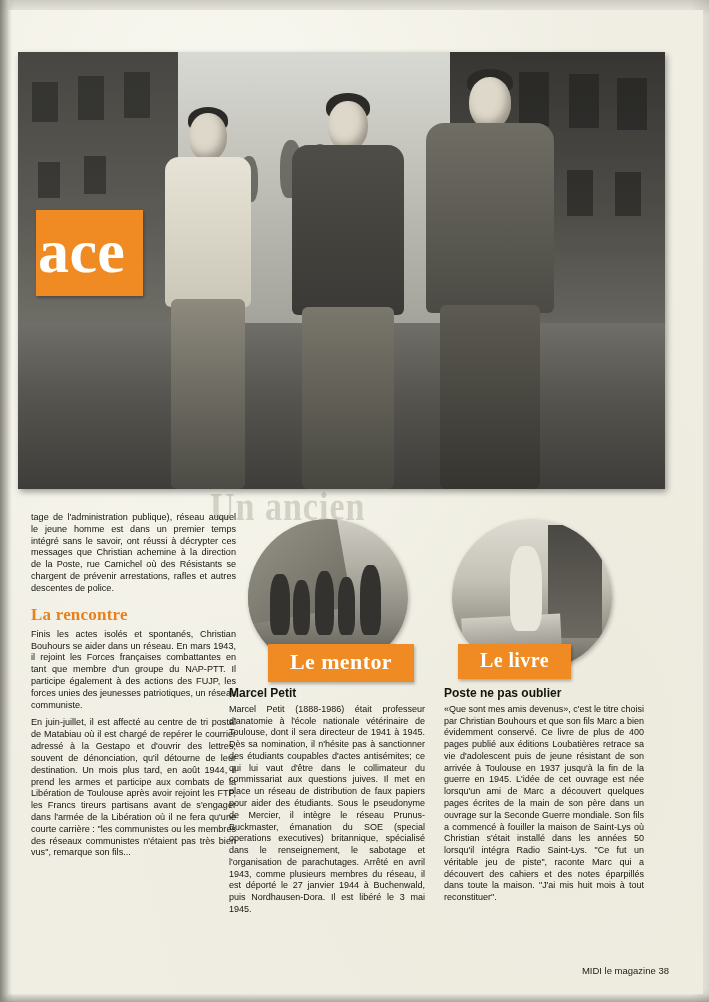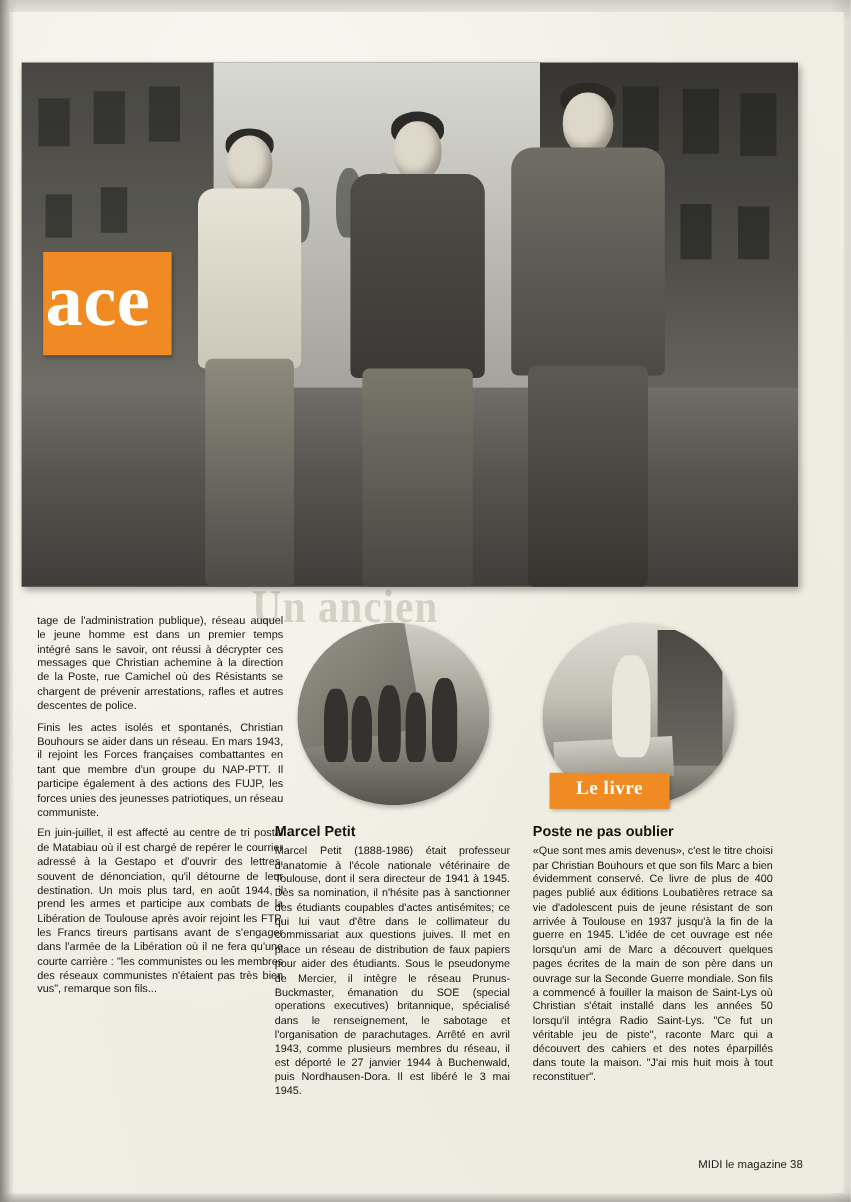--- a/index.html
+++ b/index.html
@@ -133,21 +133,21 @@
     margin-left:36px;
   }
   .tag-mentor {
     left: 268px; top: 644px;
     padding: 5px 22px 7px 22px;
     font-size: 22px;
   }
   .tag-livre {
     left: 458px; top: 644px;
     padding: 5px 22px 7px 22px;
-    font-size: 16px;
+    font-size: 20px;
   }
 
   
   .oval {
     position: absolute;
     width: 160px;
     height: 152px;
     border-radius: 50% 50% 50% 50% / 52% 52% 48% 48%;
     overflow: hidden;
     box-shadow: 1px 2px 4px rgba(0,0,0,.28);
@@ -312,24 +312,26 @@
     <div class="ov-person" style="left:70%;top:30%;width:13%;height:46%;"></div>
   </div>
 
   <div class="oval oval-livre">
     <div class="ov-bg2"></div>
     <div class="ov-door"></div>
     <div class="ov-table"></div>
     <div class="ov-person" style="left:36%;top:18%;width:20%;height:56%;background:#e9e6dc;"></div>
   </div>
 
+  <div class="tag tag-mentor">Le mentor</div>
   <div class="tag tag-livre">Le livre</div>
 
   <div class="col col1">
     <p>tage de l'administration publique), réseau auquel le jeune homme est dans un premier temps intégré sans le savoir, ont réussi à décrypter ces messages que Christian achemine à la direction de la Poste, rue Camichel où des Résistants se chargent de prévenir arrestations, rafles et autres descentes de police.</p>
+    <div class="heading-rencontre">La rencontre</div>
     <p>Finis les actes isolés et spontanés, Christian Bouhours se aider dans un réseau. En mars 1943, il rejoint les Forces françaises combattantes en tant que membre d'un groupe du NAP-PTT. Il participe également à des actions des FUJP, les forces unies des jeunesses patriotiques, un réseau communiste.</p>
     <p>En juin-juillet, il est affecté au centre de tri postal de Matabiau où il est chargé de repérer le courrier adressé à la Gestapo et d'ouvrir des lettres, souvent de dénonciation, qu'il détourne de leur destination. Un mois plus tard, en août 1944, il prend les armes et participe aux combats de la Libération de Toulouse après avoir rejoint les FTP, les Francs tireurs partisans avant de s'engager dans l'armée de la Libération où il ne fera qu'une courte carrière : "les communistes ou les membres des réseaux communistes n'étaient pas très bien vus", remarque son fils...</p>
   </div>
 
   <div class="col col2">
     <div class="sub-head">Marcel Petit</div>
     <p>Marcel Petit (1888-1986) était professeur d'anatomie à l'école nationale vétérinaire de Toulouse, dont il sera directeur de 1941 à 1945. Dès sa nomination, il n'hésite pas à sanctionner des étudiants coupables d'actes antisémites; ce qui lui vaut d'être dans le collimateur du commissariat aux questions juives. Il met en place un réseau de distribution de faux papiers pour aider des étudiants. Sous le pseudonyme de Mercier, il intègre le réseau Prunus-Buckmaster, émanation du SOE (special operations executives) britannique, spécialisé dans le renseignement, le sabotage et l'organisation de parachutages. Arrêté en avril 1943, comme plusieurs membres du réseau, il est déporté le 27 janvier 1944 à Buchenwald, puis Nordhausen-Dora. Il est libéré le 3 mai 1945.</p>
   </div>
 
   <div class="col col3">

